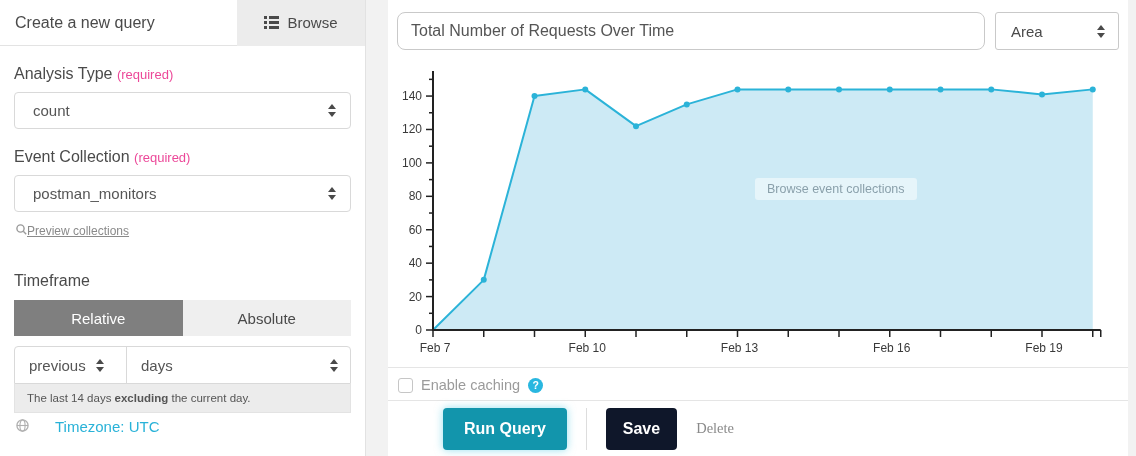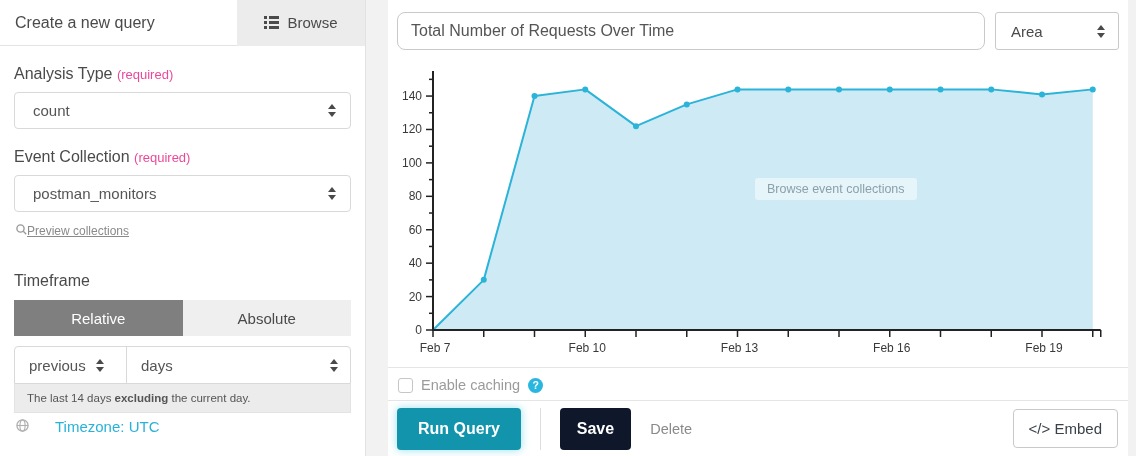--- a/index.html
+++ b/index.html
@@ -68,26 +68,26 @@
   .checkbox { width:15px; height:15px; border:1px solid #c6c6c6; border-radius:3px;
     background:#fff; cursor:pointer; flex:0 0 auto; }
   .caching-label { font-size:14.5px; color:#9b9b9b; }
   .help-icon { width:15px; height:15px; border-radius:50%; background:#29b7e0; color:#fff;
     font-size:10.5px; font-weight:bold; display:flex; align-items:center; justify-content:center;
     cursor:pointer; }
   .actions-row { position:absolute; left:0; top:400px; width:740px; height:56px;
     border-top:1px solid #e5e5e5; display:flex; align-items:center; padding:0 10px 0 9px; }
   .run-btn { height:42px; padding:0 21px; background:#1295ac; border:none; border-radius:4px;
     color:#fff; font-size:16px; font-weight:bold; cursor:pointer;
-    font-family:"Liberation Sans", sans-serif; box-shadow:0 0 9px rgba(64,196,224,.55); }
+    font-family:"Liberation Sans", sans-serif; box-shadow:0 0 9px rgba(64,196,224,.55);margin-left:46px; }
   .vsep { width:1px; height:42px; background:#ddd; margin:0 19px; }
   .save-btn { height:42px; padding:0 17px; background:#0f172a; border:none; border-radius:4px;
     color:#fff; font-size:16px; font-weight:bold; cursor:pointer;
     font-family:"Liberation Sans", sans-serif; }
-  .delete-link { margin-left:19px; color:#8a8a8a; font-size:14.5px; cursor:pointer; }
+  .delete-link { margin-left:19px; color:#8a8a8a; font-size:14.5px; cursor:pointer;font-family:Liberation Serif, serif; }
   .embed-btn { margin-left:auto; background:#fff; border:1px solid #c9c9c9; border-radius:4px;
     padding:10px 15px; font-size:15px; color:#39424a; cursor:pointer;
     font-family:"Liberation Sans", sans-serif; }
 </style>
 </head>
 <body>
 
 <div class="sidebar">
   <div class="sidebar-header">
     <div class="sidebar-title">Create a new query</div>
@@ -267,15 +267,14 @@
     <span class="checkbox"></span>
     <span class="caching-label">Enable caching</span>
     <span class="help-icon">?</span>
   </div>
 
   <div class="actions-row">
     <button class="run-btn">Run Query</button>
     <span class="vsep"></span>
     <button class="save-btn">Save</button>
     <span class="delete-link">Delete</span>
-    <button class="embed-btn">&lt;/&gt; Embed</button>
   </div>
 </div>
 
 </body></html>

